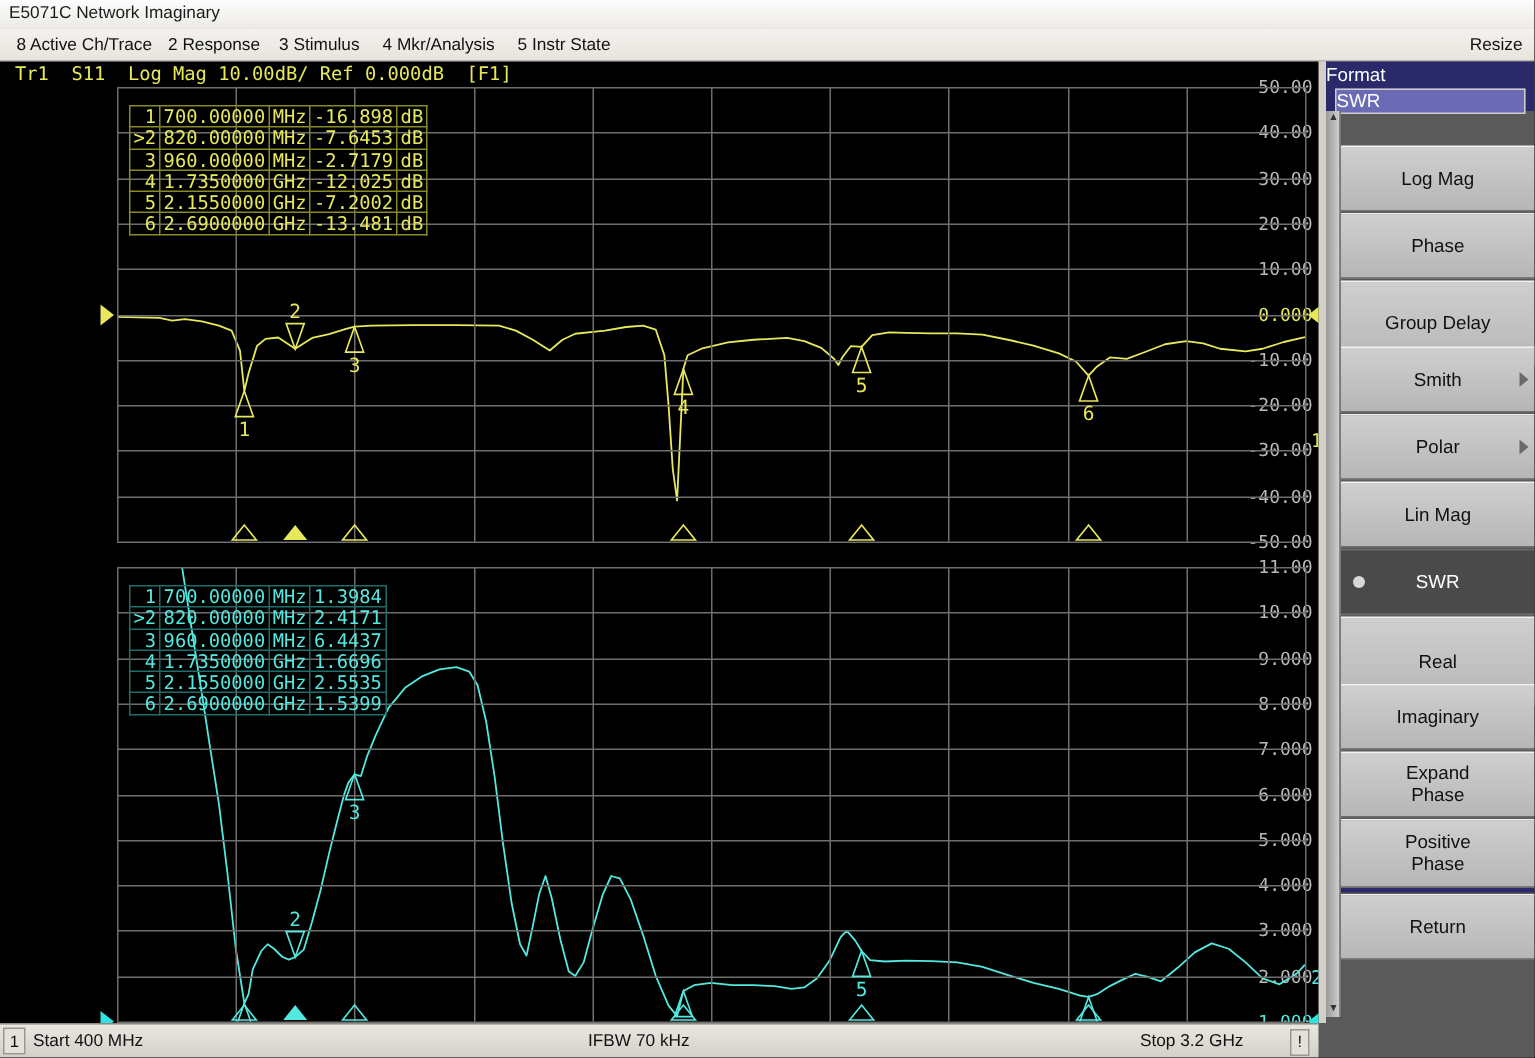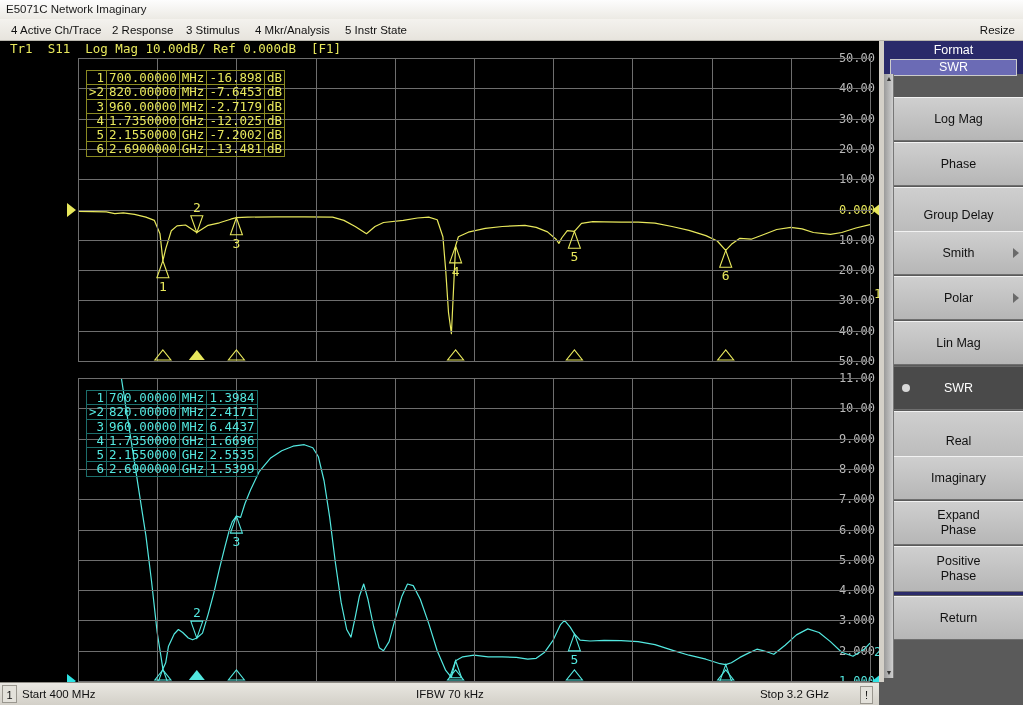--- a/index.html
+++ b/index.html
@@ -83,21 +83,21 @@
   .mtab.y td { border-color:#8a8a22; }
   .mtab.c td { border-color:#1c6e6b; }
 
   
   .softpanel {
     position:absolute; left:884px; top:41px; width:139px; height:641px;
     background:#5a5a5a;
   }
   .sp-title {
     position:absolute; left:0; top:0; width:139px; height:33px;
-    background:#2a2a6a; color:#fff; font-size:12.5px; text-align:center;
+    background:#2a2a6a; color:#fff; font-size:12.5px; 
     line-height:15px; padding-top:2px;
   }
   .sp-title .val {
     display:block; margin:1px 6px 0 6px; background:#6b6bb5; color:#fff;
     border:1px solid #ccc; font-size:12.5px; line-height:15px;
   }
   .sp-scroll {
     position:absolute; left:0; top:33px; width:10px; height:604px;
     background:linear-gradient(90deg,#9a9a9a,#cfcfcf);
     border-right:1px solid #777;
@@ -138,21 +138,21 @@
     background:linear-gradient(#e9e7e1,#d3d0c8);
     border-top:1px solid #8e8b84;
     font-size:11.5px; color:#111;
   }
   .sb-ch {
     position:absolute; left:2px; top:2px; width:15px; height:18px;
     border:1px solid #9a978f; background:#e3e1da; text-align:center;
     line-height:18px; font-size:11px;
   }
   .sb-start { position:absolute; left:22px; top:0; line-height:23px; }
-  .sb-ifbw { position:absolute; left:392px; top:0; line-height:23px;margin-left:24px; }
+  .sb-ifbw { position:absolute; left:392px; top:0; line-height:23px; }
   .sb-stop { position:absolute; right:50px; top:0; line-height:23px; }
   .sb-cor {
     position:absolute; right:22px; top:3px; background:#2a2a8f; color:#fff;
     padding:0 3px; line-height:16px; font-size:11px; border:1px solid #8a8a8a;margin-top:19px;
   }
   .sb-bang {
     position:absolute; right:6px; top:3px; background:#e3e1da; color:#111;
     padding:0 4px; line-height:16px; font-size:11px; border:1px solid #9a978f;
   }
   .corner {
@@ -164,21 +164,21 @@
 </head>
 <body>
 
 <div id="app">
 
   <div class="titlebar">
     <span>E5071C Network Imaginary</span>
   </div>
 
   <div class="menubar">
-    <div class="mi" style="left:6px">4 Active Ch/Trace</div>
+    <div class="mi" style="left:6px">8 Active Ch/Trace</div>
     <div class="mi" style="left:107px">2 Response</div>
     <div class="mi" style="left:181px">3 Stimulus</div>
     <div class="mi" style="left:250px">4 Mkr/Analysis</div>
     <div class="mi" style="left:340px">5 Instr State</div>
     <div class="resize">Resize</div>
   </div>
 
   <div class="screen">
 
     <div class="tracehdr hdr1">Tr1  S11  Log Mag 10.00dB/ Ref 0.000dB  [F1]</div>

